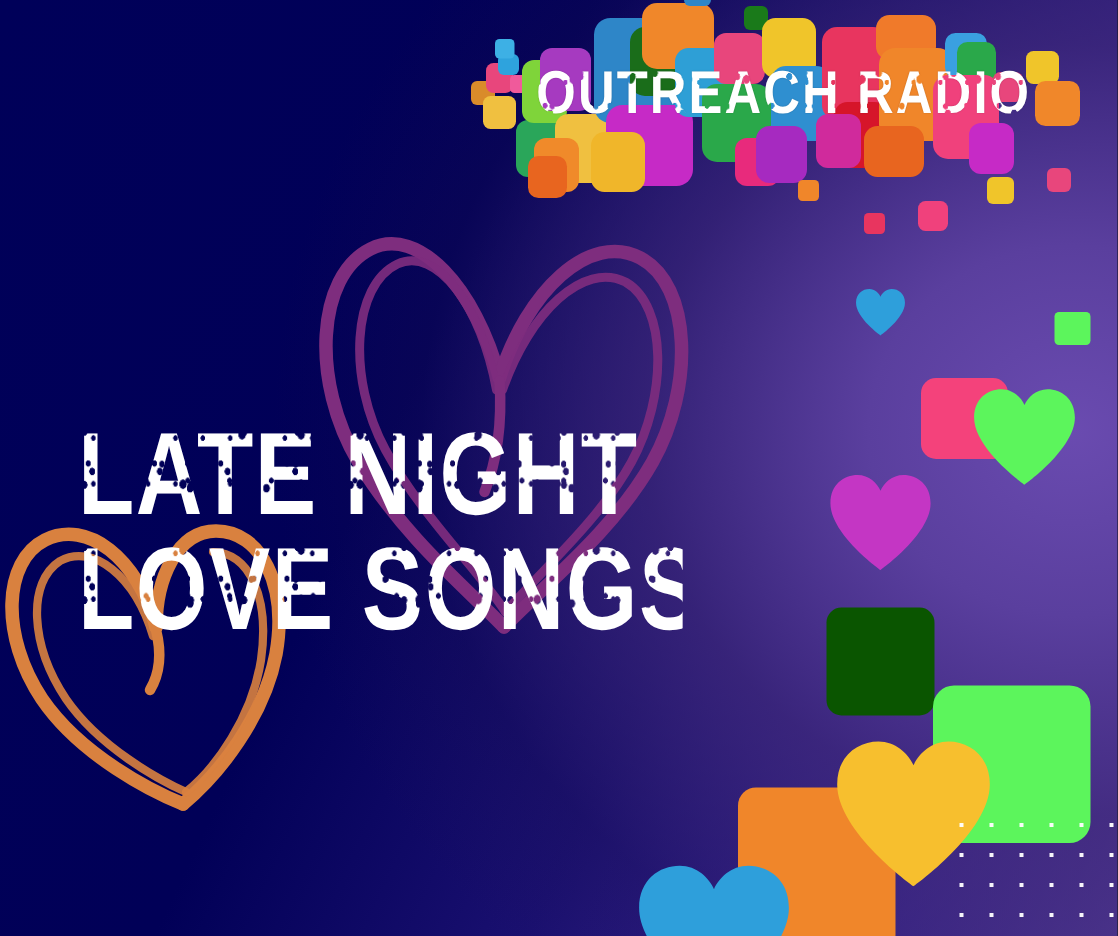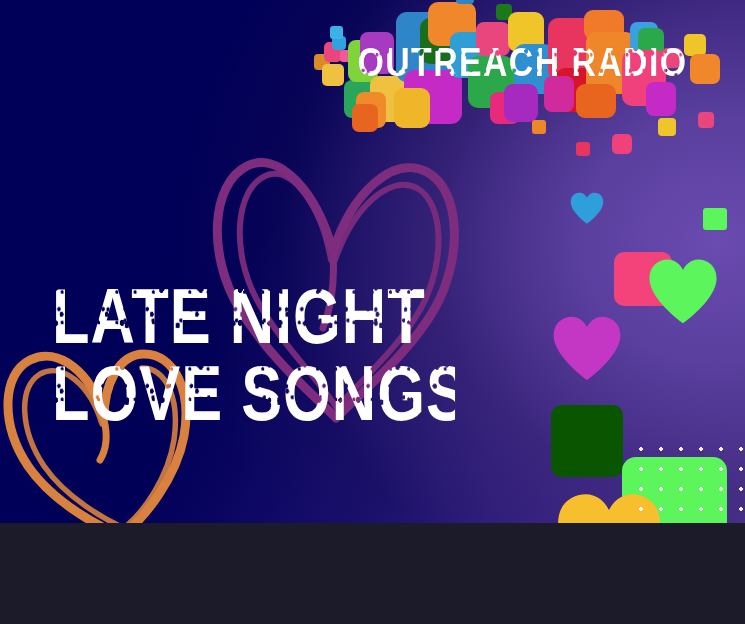--- a/index.html
+++ b/index.html
@@ -3,21 +3,21 @@
 <meta charset="utf-8">
 <style>
   html, body {
     margin: 0;
     padding: 0;
     background: #1b1b2a;
   }
   .poster {
     position: relative;
     width: 745px;
-    height: 523px;
+    height: 624px;
     overflow: hidden;
     font-family: "Liberation Sans", sans-serif;
     background:
       radial-gradient(ellipse 620px 560px at 96% 46%, #6a4bb0 0%, #5a3f9e 22%, rgba(62,40,122,0.75) 46%, rgba(30,18,84,0.25) 70%, rgba(0,0,92,0) 86%),
       linear-gradient(115deg, #000059 0%, #010057 38%, #1a1070 62%, #3b2590 82%, #5a3f9e 100%);
   }
 
   
   .shape { position: absolute; }
   .sq { border-radius: 9px; }

